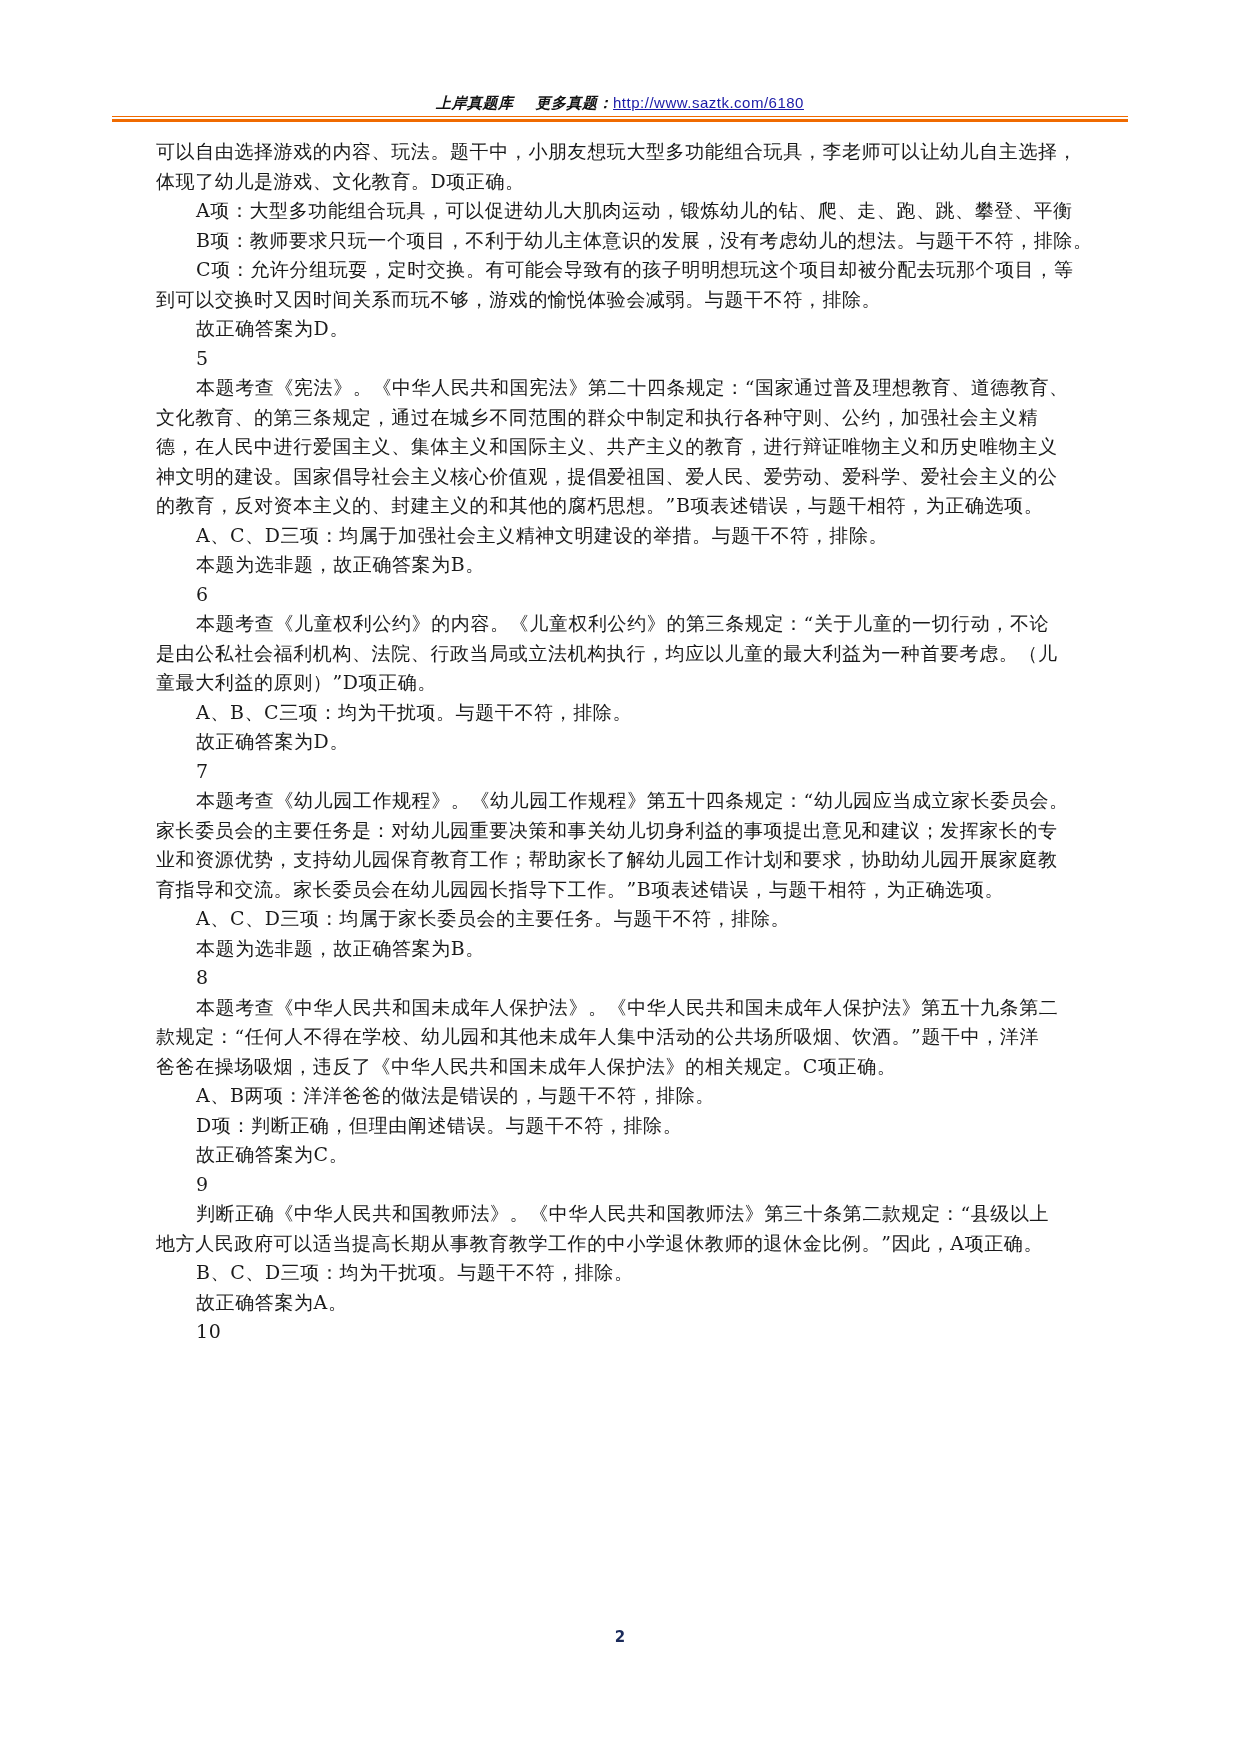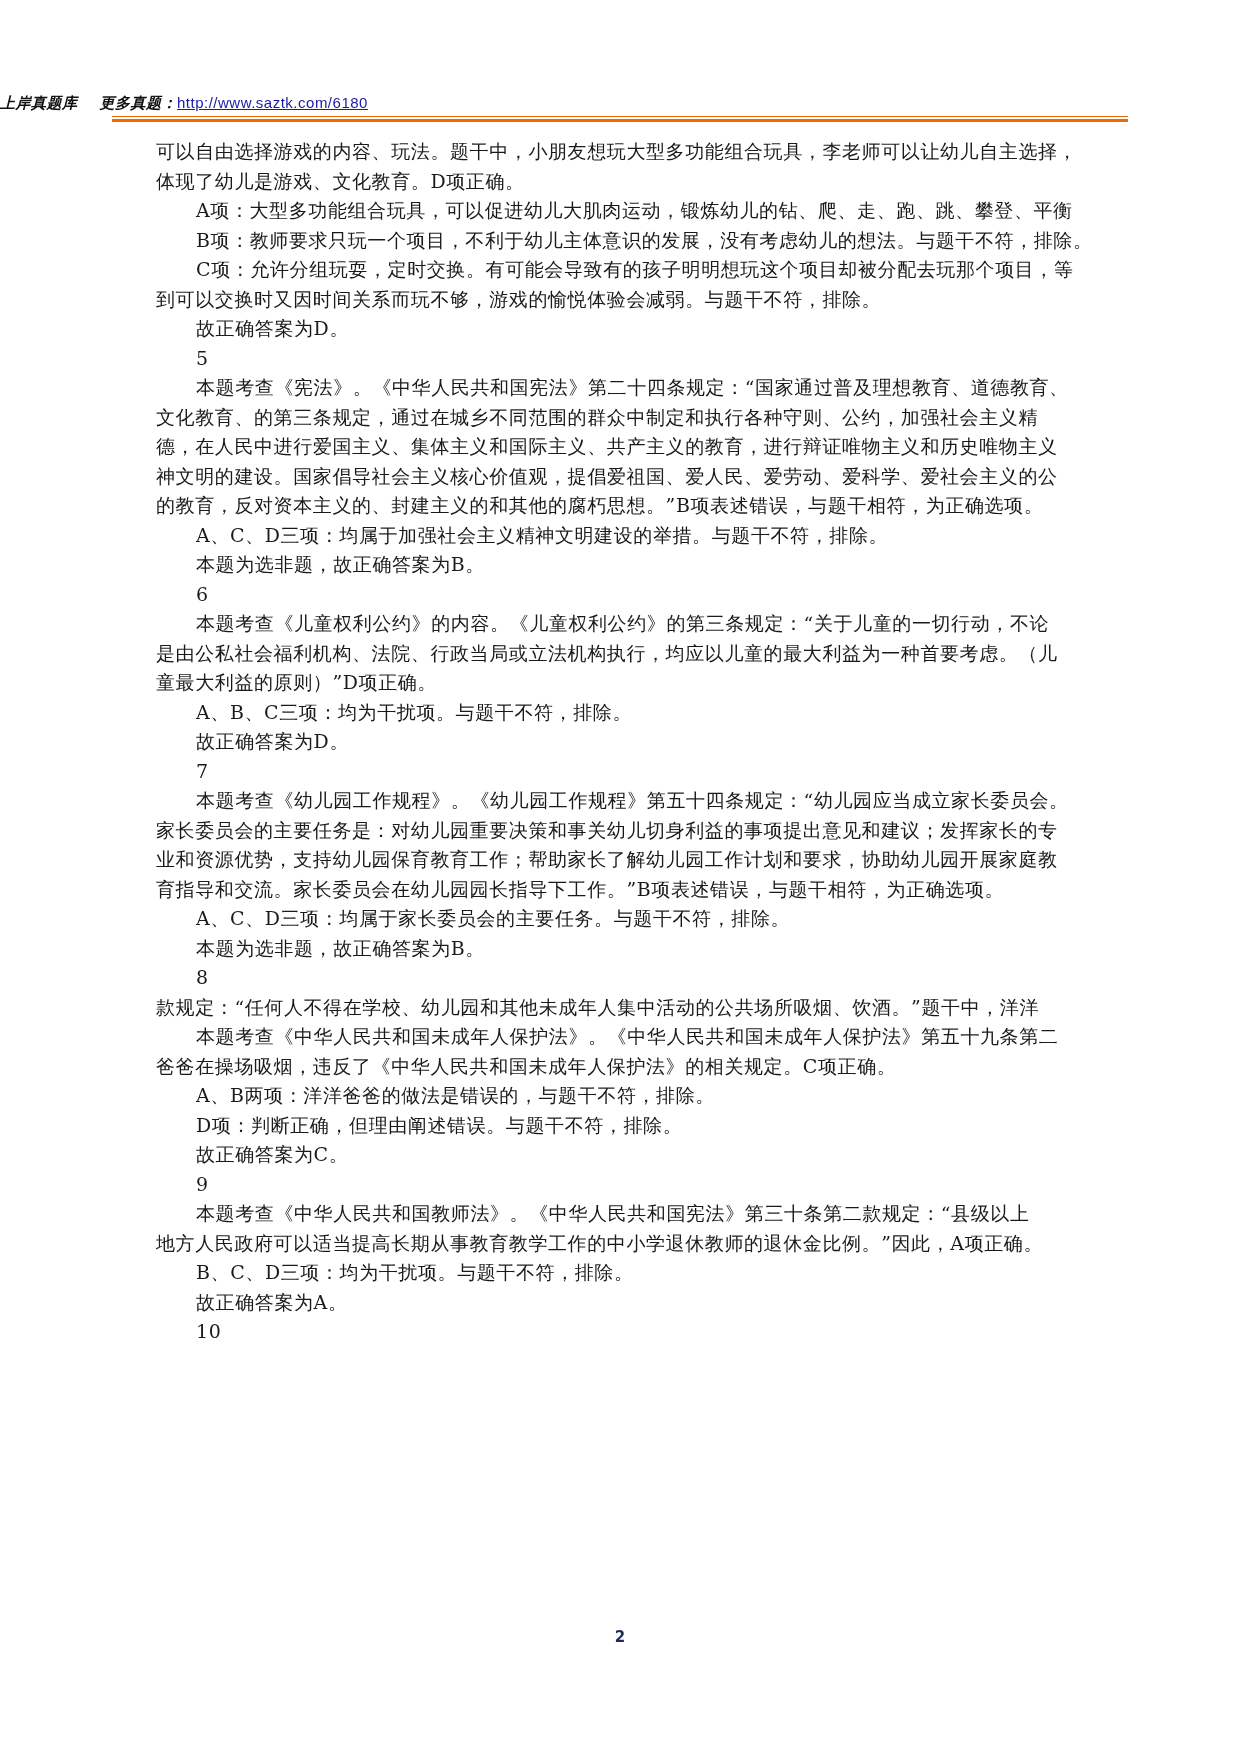--- a/index.html
+++ b/index.html
@@ -1,18 +1,18 @@
 <!DOCTYPE html>
 <html><head>
 <meta charset="utf-8">
 <style>
   html, body { margin: 0; padding: 0; background: #ffffff; }
   body { width: 1240px; height: 1754px; position: relative; overflow: hidden;
          font-family: "DejaVu Serif", "Liberation Serif", serif; color: #1a1a1a; }
-  .header { position: absolute; top: 94px; left: 0; width: 1240px; text-align: left;
+  .header { position: absolute; top: 94px; left: 0; width: 1240px; text-align: center;
             font-size: 15px; color: #111; letter-spacing: 0.5px; }
   .header .brand { font-style: italic; font-weight: bold; font-family: "DejaVu Serif", serif; }
   .header .gap { display: inline-block; width: 22px; }
   .header a { color: #1a1aa6; text-decoration: underline; font-family: "Liberation Sans", sans-serif; font-size: 15px; }
   .rule-thin { position: absolute; left: 112px; width: 1016px; top: 116px; height: 1px; background: #f06a00; }
   .rule-thick { position: absolute; left: 112px; width: 1016px; top: 119px; height: 3px; background: #f06a00; }
   .content { position: absolute; top: 137px; left: 112px; width: 1020px; }
   .line { font-size: 19px; line-height: 29.5px; height: 29.5px; white-space: nowrap;
           letter-spacing: 0.6px; margin-left: 44px; }
   .indent { padding-left: 40px; }
@@ -51,27 +51,27 @@
     <div class="line indent">A、B、C三项：均为干扰项。与题干不符，排除。</div>
     <div class="line indent">故正确答案为D。</div>
     <div class="line indent">7</div>
     <div class="line indent">本题考查《幼儿园工作规程》。《幼儿园工作规程》第五十四条规定：“幼儿园应当成立家长委员会。</div>
     <div class="line">家长委员会的主要任务是：对幼儿园重要决策和事关幼儿切身利益的事项提出意见和建议；发挥家长的专</div>
     <div class="line">业和资源优势，支持幼儿园保育教育工作；帮助家长了解幼儿园工作计划和要求，协助幼儿园开展家庭教</div>
     <div class="line">育指导和交流。家长委员会在幼儿园园长指导下工作。”B项表述错误，与题干相符，为正确选项。</div>
     <div class="line indent">A、C、D三项：均属于家长委员会的主要任务。与题干不符，排除。</div>
     <div class="line indent">本题为选非题，故正确答案为B。</div>
     <div class="line indent">8</div>
+    <div class="line indent">本题考查《中华人民共和国未成年人保护法》。《中华人民共和国未成年人保护法》第五十九条第二</div>
     <div class="line">款规定：“任何人不得在学校、幼儿园和其他未成年人集中活动的公共场所吸烟、饮酒。”题干中，洋洋</div>
-    <div class="line indent">本题考查《中华人民共和国未成年人保护法》。《中华人民共和国未成年人保护法》第五十九条第二</div>
     <div class="line">爸爸在操场吸烟，违反了《中华人民共和国未成年人保护法》的相关规定。C项正确。</div>
     <div class="line indent">A、B两项：洋洋爸爸的做法是错误的，与题干不符，排除。</div>
     <div class="line indent">D项：判断正确，但理由阐述错误。与题干不符，排除。</div>
     <div class="line indent">故正确答案为C。</div>
     <div class="line indent">9</div>
-    <div class="line indent">本题考查《中华人民共和国教师法》。《中华人民共和国宪法》第三十条第二款规定：“县级以上</div>
+    <div class="line indent">判断正确《中华人民共和国教师法》。《中华人民共和国教师法》第三十条第二款规定：“县级以上</div>
     <div class="line">地方人民政府可以适当提高长期从事教育教学工作的中小学退休教师的退休金比例。”因此，A项正确。</div>
     <div class="line indent">B、C、D三项：均为干扰项。与题干不符，排除。</div>
     <div class="line indent">故正确答案为A。</div>
     <div class="line indent">10</div>
   </div>
 
 <div class="page-num">2</div>
 
 </body></html>

